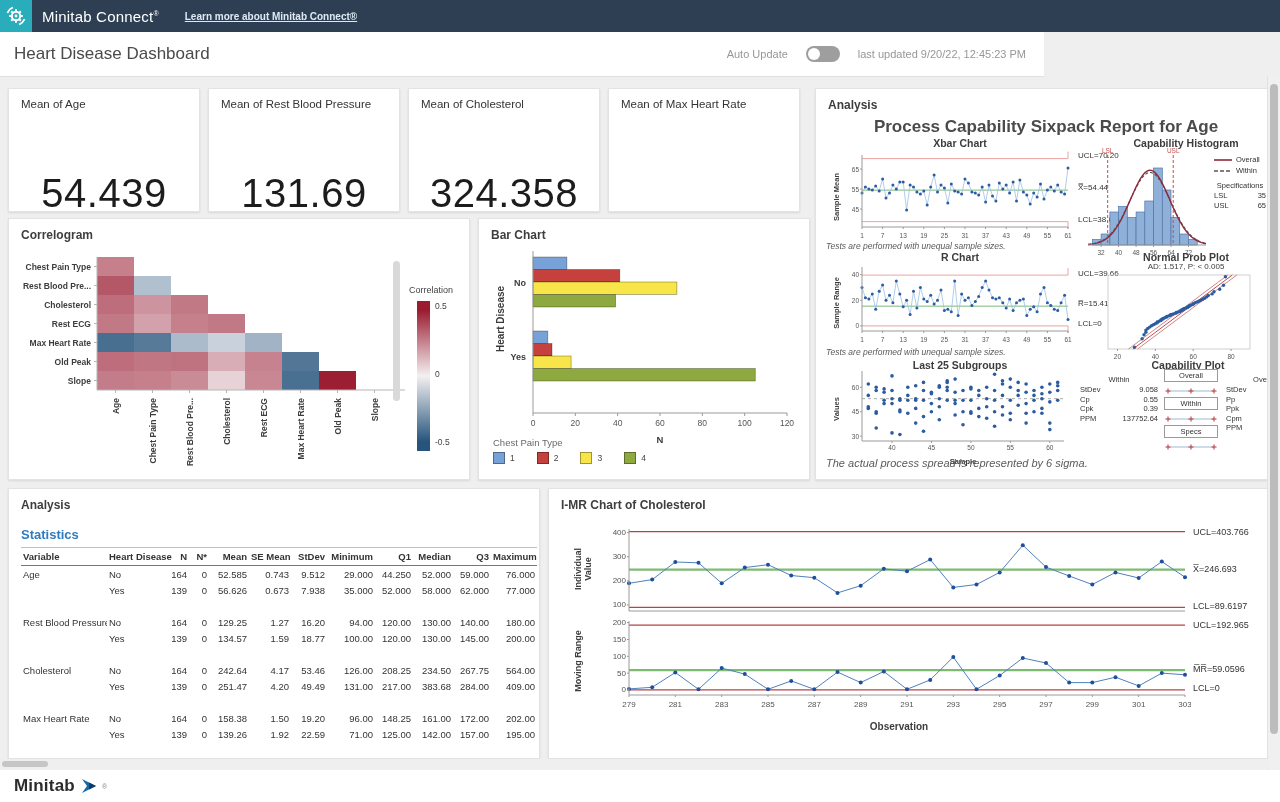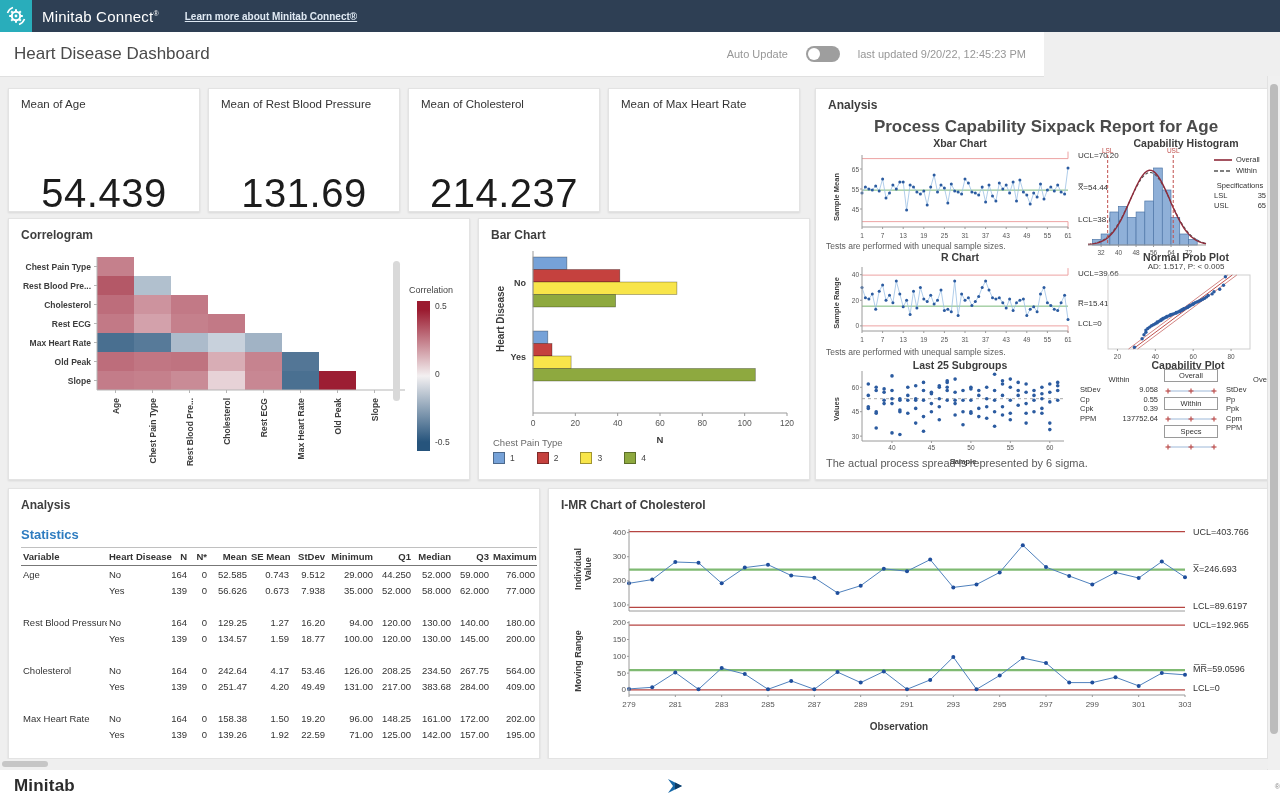--- a/index.html
+++ b/index.html
@@ -21,37 +21,37 @@
   #toggle .knob{position:absolute;left:2px;top:2px;width:12px;height:12px;border-radius:50%;background:#fff;}
   
   .panel{position:absolute;background:#fff;border:1px solid #e3e3e3;box-shadow:0 1px 2px rgba(0,0,0,.10);}
   .ptitle{position:absolute;left:12px;top:9px;font-size:12px;font-weight:700;color:#3e3e3e;}
   .kpi-label{position:absolute;left:12px;top:9px;font-size:11.5px;color:#333;}
   .kpi-value{position:absolute;left:0;right:0;top:44px;text-align:center;font-size:40px;color:#1c1c1c;letter-spacing:.5px;margin-top:38px;}
   
   .sp-t{position:absolute;font-size:10.5px;font-weight:700;color:#3c3c3c;transform:translateX(-50%);white-space:nowrap;}
   .sp-sub{position:absolute;font-size:8px;color:#3c3c3c;transform:translateX(-50%);white-space:nowrap;}
   .sp-lbl{position:absolute;font-size:8px;color:#333;white-space:nowrap;}
-  .sp-note{position:absolute;font-size:8.5px;color:#5a5a5a;white-space:nowrap;}
+  .sp-note{position:absolute;font-size:8.5px;font-style:italic;color:#5a5a5a;white-space:nowrap;}
   .rot{position:absolute;font-weight:700;color:#3c3c3c;white-space:pre-line;text-align:center;
        transform:rotate(-90deg) translate(-50%,0);transform-origin:left top;}
   .cap-box{position:absolute;width:52px;border:1px solid #9a9a9a;background:#fff;font-size:7.5px;color:#333;text-align:center;padding:1px 0;}
   .cap-tb{position:absolute;width:78px;font-size:7.5px;color:#333;}
   .cap-tb .tt{text-align:center;font-weight:400;margin-bottom:1px;}
   .cap-tb .rw{display:flex;justify-content:space-between;line-height:9.5px;}
   
   table.stats{border-collapse:collapse;width:100%;table-layout:fixed;font-size:9.5px;color:#333;}
   table.stats th{font-weight:700;text-align:right;border-top:1px solid #c0c0c0;border-bottom:1.5px solid #777;padding:3px 2px;white-space:nowrap;margin-top:12px;}
   table.stats td{text-align:right;padding:2.5px 2px;white-space:nowrap;overflow:hidden;}
   table.stats .l{text-align:left;}
   table.stats tr.sp td{height:11px;}
   #stats-heading{position:absolute;left:12px;top:38px;font-size:13px;font-weight:700;color:#2E7CC0;cursor:pointer;}
   
   .leg-sq{width:10px;height:10px;border:1px solid rgba(0,0,0,.35);display:inline-block;}
-  #footer{position:absolute;left:0;top:770px;width:1280px;height:32px;background:#fff;display:flex;align-items:center;justify-content:space-between;}
+  #footer{position:absolute;left:0;top:770px;width:1280px;height:32px;background:#fff;display:flex;align-items:center;}
   #footer .brand{font-size:17px;font-weight:700;color:#2b2b2b;margin-left:14px;letter-spacing:.2px;}
   
   #vscroll{position:absolute;right:0;top:76px;width:12px;height:694px;background:#f0f0f0;border-left:1px solid #e2e2e2;}
   #vscroll .thumb{position:absolute;left:2px;top:8px;width:8px;height:650px;background:#bcbcbc;border-radius:4px;cursor:pointer;}
   #hscroll{position:absolute;left:0;top:759px;height:10px;width:1268px;background:#efefef;}
   #hscroll .thumb{position:absolute;left:2px;top:2px;width:46px;height:6px;background:#c6c6c6;border-radius:3px;cursor:pointer;}
   svg text{font-family:"Liberation Sans",sans-serif;}
 </style>
 </head>
 <body>
@@ -95,21 +95,21 @@
   <div class="panel" style="left:8px;top:88px;width:190px;height:122px;">
     <div class="kpi-label">Mean of Age</div>
     <div class="kpi-value">54.439</div>
   </div>
   <div class="panel" style="left:208px;top:88px;width:190px;height:122px;">
     <div class="kpi-label">Mean of Rest Blood Pressure</div>
     <div class="kpi-value">131.69</div>
   </div>
   <div class="panel" style="left:408px;top:88px;width:190px;height:122px;text-decoration:underline;">
     <div class="kpi-label">Mean of Cholesterol</div>
-    <div class="kpi-value">214.237</div>
+    <div class="kpi-value">324.358</div>
   </div>
   <div class="panel" style="left:608px;top:88px;width:190px;height:122px;">
     <div class="kpi-label">Mean of Max Heart Rate</div>
   </div>
 
   <div class="panel" style="left:815px;top:88px;width:457px;height:390px;overflow:hidden;">
     <div class="ptitle">Analysis</div>
     <div class="sp-t" style="left:230px;top:28px;font-size:17px;font-weight:700;color:#4a4a4a;">Process Capability Sixpack Report for Age</div>
 
     <div class="sp-t" style="left:144px;top:48px;">Xbar Chart</div>

